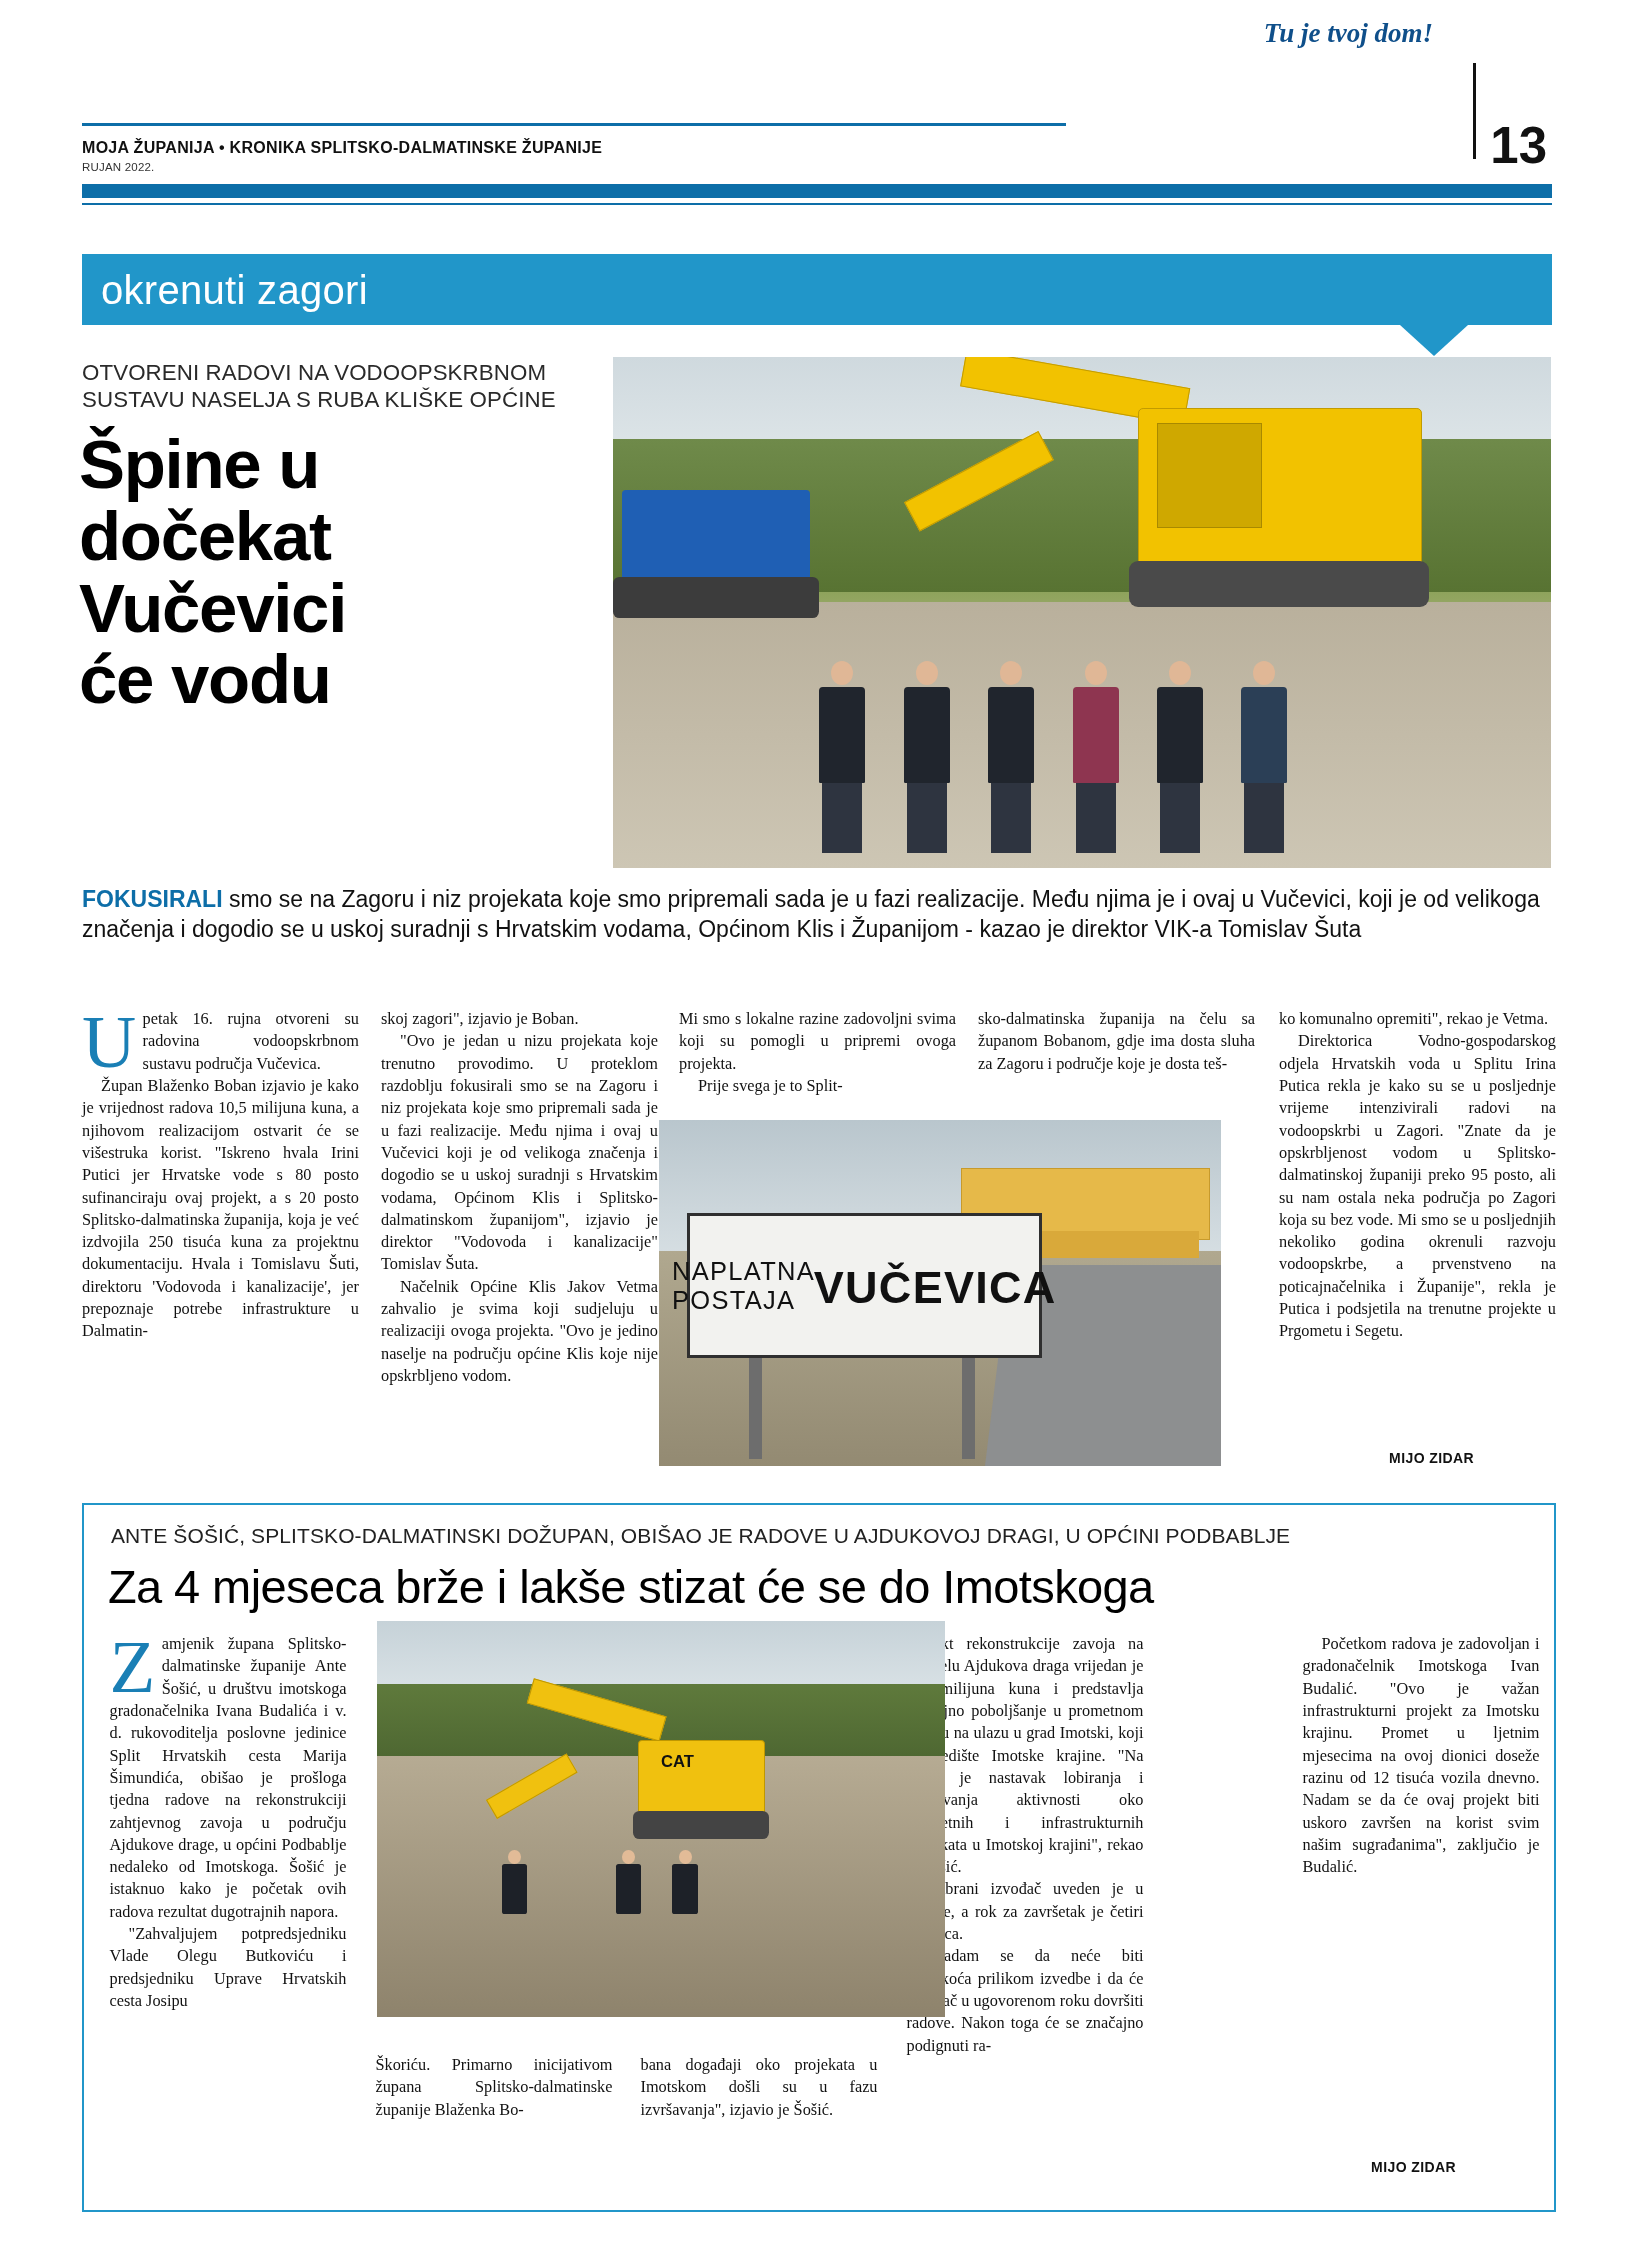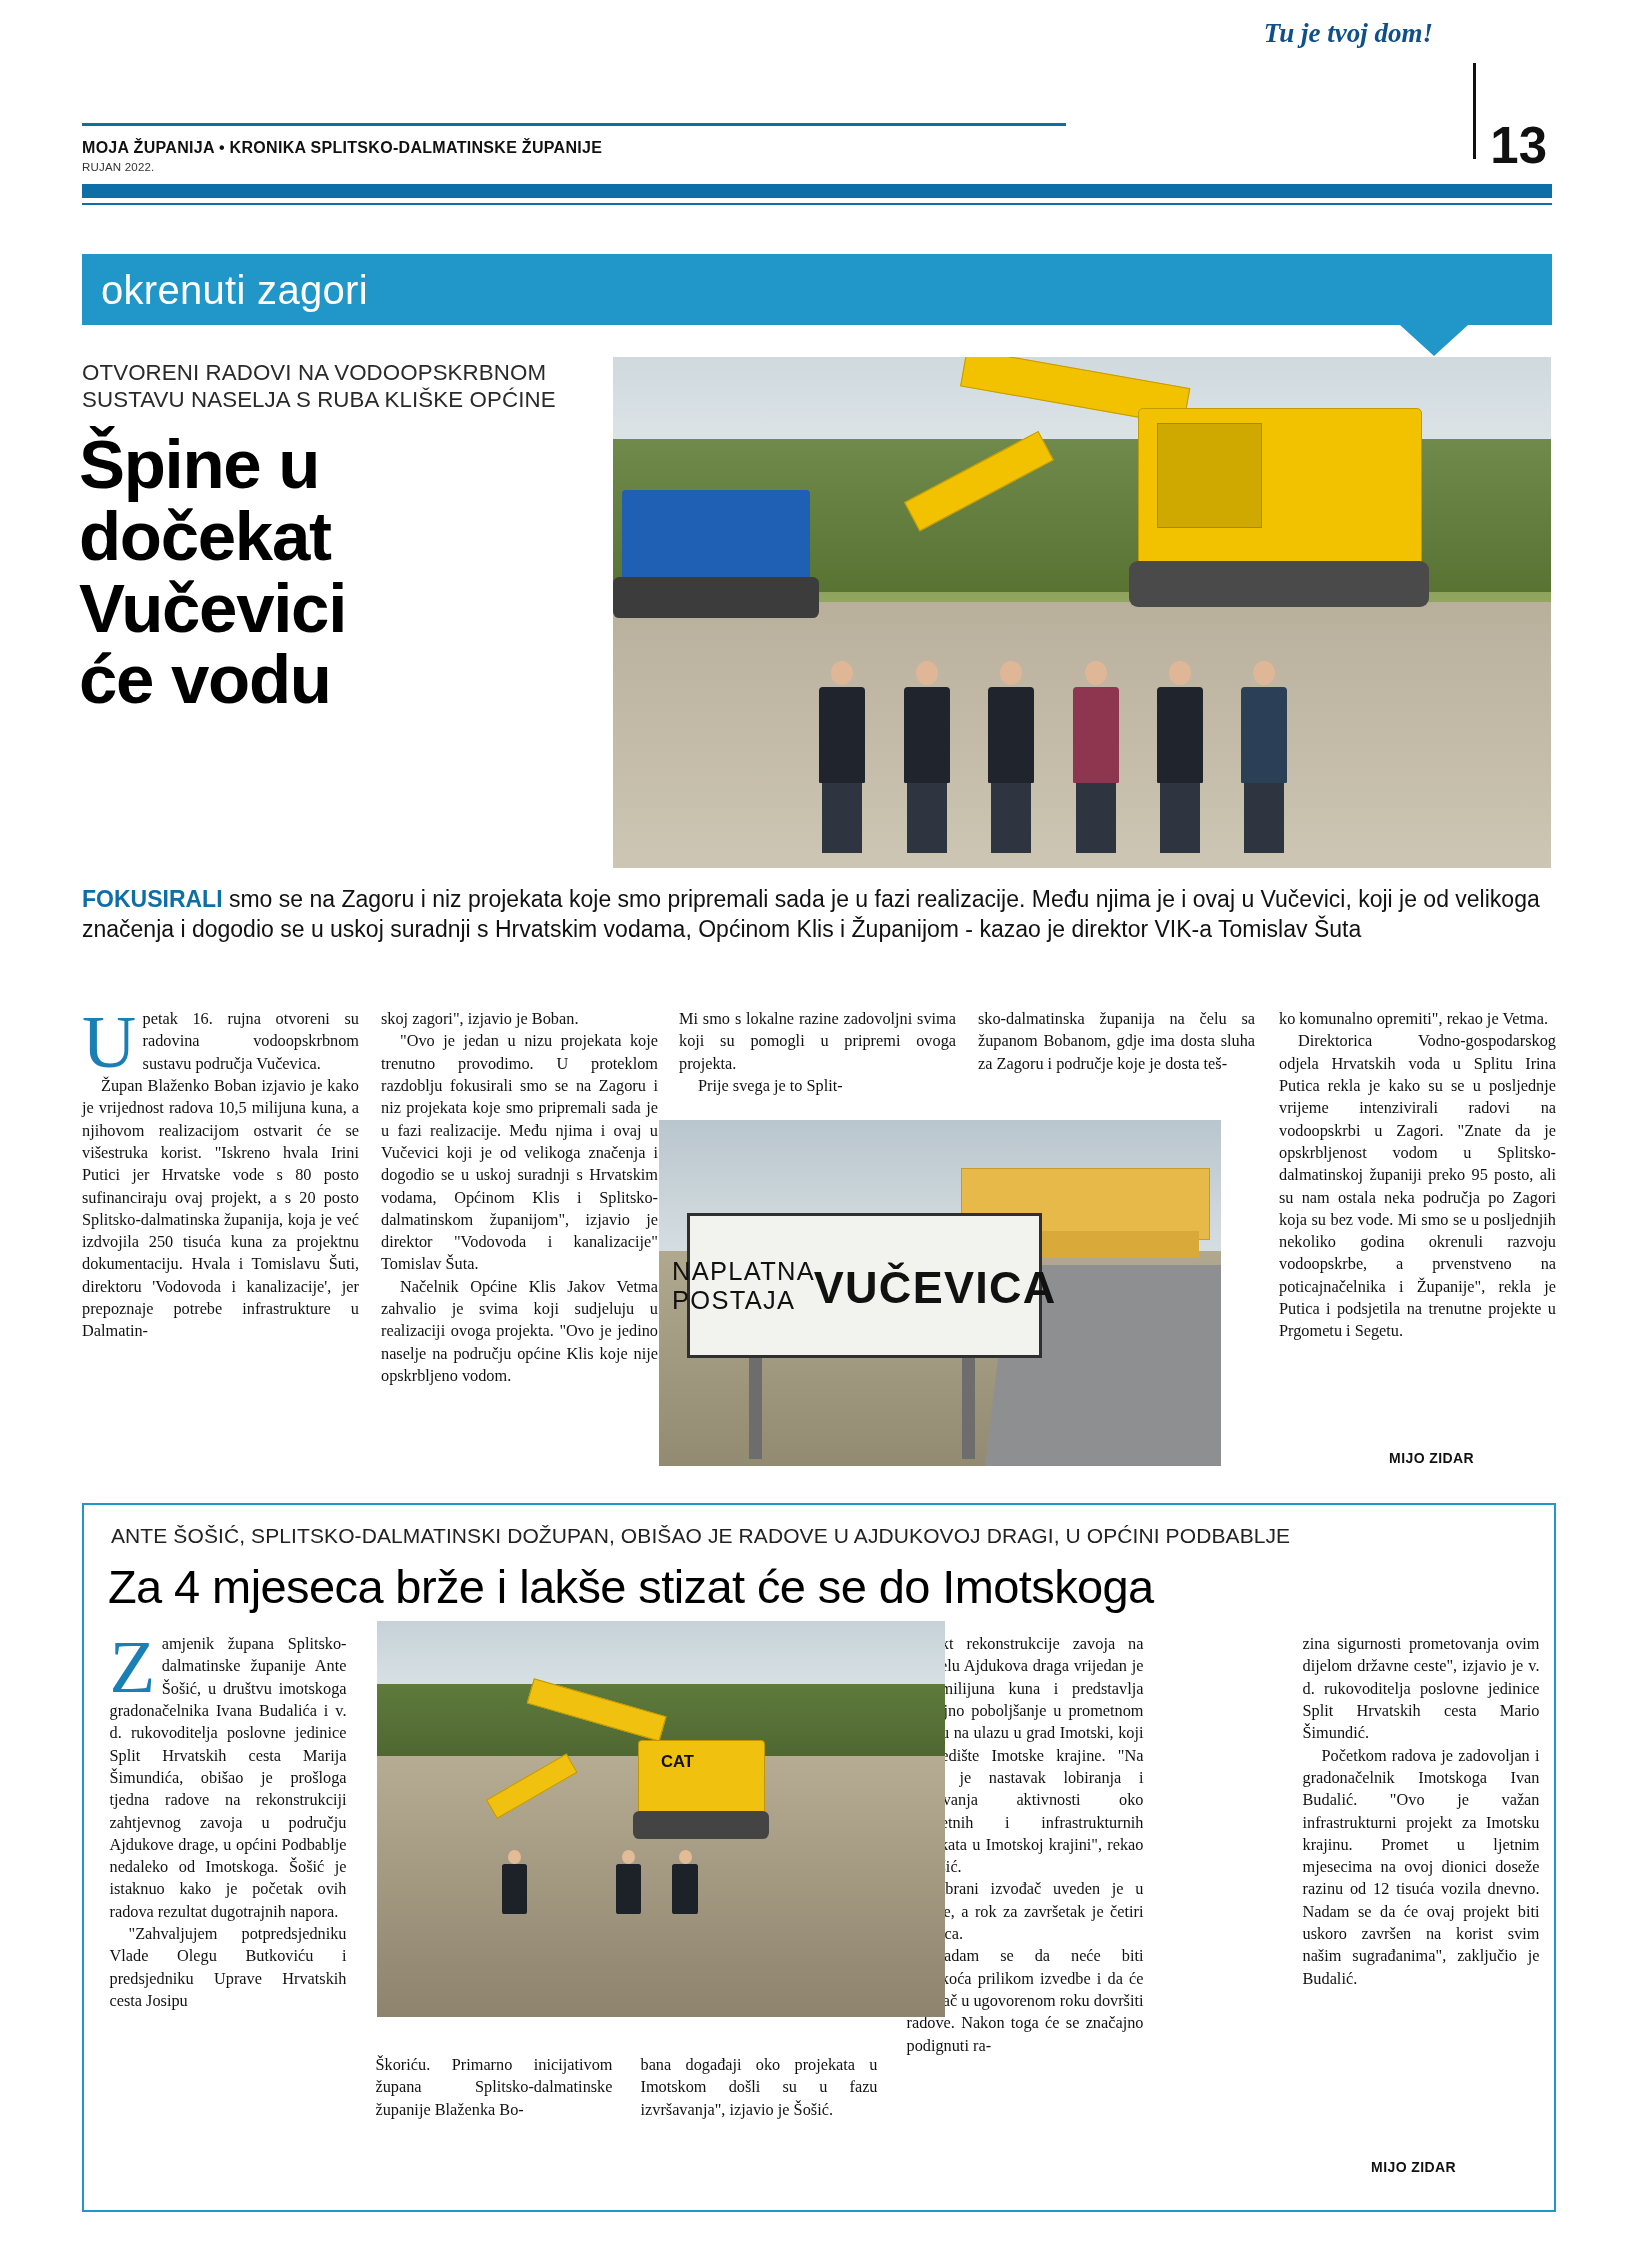--- a/index.html
+++ b/index.html
@@ -569,21 +569,20 @@
       </div>
       <div class="b2col b2c3" style="top:421px;">
         <p class="first">bana događaji oko projekata u Imotskom došli su u fazu izvršavanja", izjavio je Šošić.</p>
       </div>
       <div class="b2col b2c4">
         <p class="first">Projekt rekonstrukcije zavoja na predjelu Ajdukova draga vrijedan je 2,3 milijuna kuna i predstavlja značajno poboljšanje u prometnom smislu na ulazu u grad Imotski, koji je sjedište Imotske krajine. "Na nama je nastavak lobiranja i ubrzavanja aktivnosti oko prometnih i infrastrukturnih projekata u Imotskoj krajini", rekao je Šošić.</p>
         <p>Izabrani izvođač uveden je u radove, a rok za završetak je četiri mjeseca.</p>
         <p>"Nadam se da neće biti poteškoća prilikom izvedbe i da će izvođač u ugovorenom roku dovršiti radove. Nakon toga će se značajno podignuti ra-</p>
       </div>
       <div class="b2col b2c6">
-        <p class="first">zina sigurnosti prometovanja ovim dijelom državne ceste", izjavio je v. d. rukovoditelja poslovne jedinice Split Hrvatskih cesta Mario Šimundić.</p>
         <p>Početkom radova je zadovoljan i gradonačelnik Imotskoga Ivan Budalić. "Ovo je važan infrastrukturni projekt za Imotsku krajinu. Promet u ljetnim mjesecima na ovoj dionici doseže razinu od 12 tisuća vozila dnevno. Nadam se da će ovaj projekt biti uskoro završen na korist svim našim sugrađanima", zaključio je Budalić.</p>
       </div>
     </div>
   </div>
 
   <div class="photo3">
     <div class="p3-sky"></div>
     <div class="p3-trees"></div>
     <div class="p3-rubble"></div>
     <div class="p3-exc-arm2"></div>

